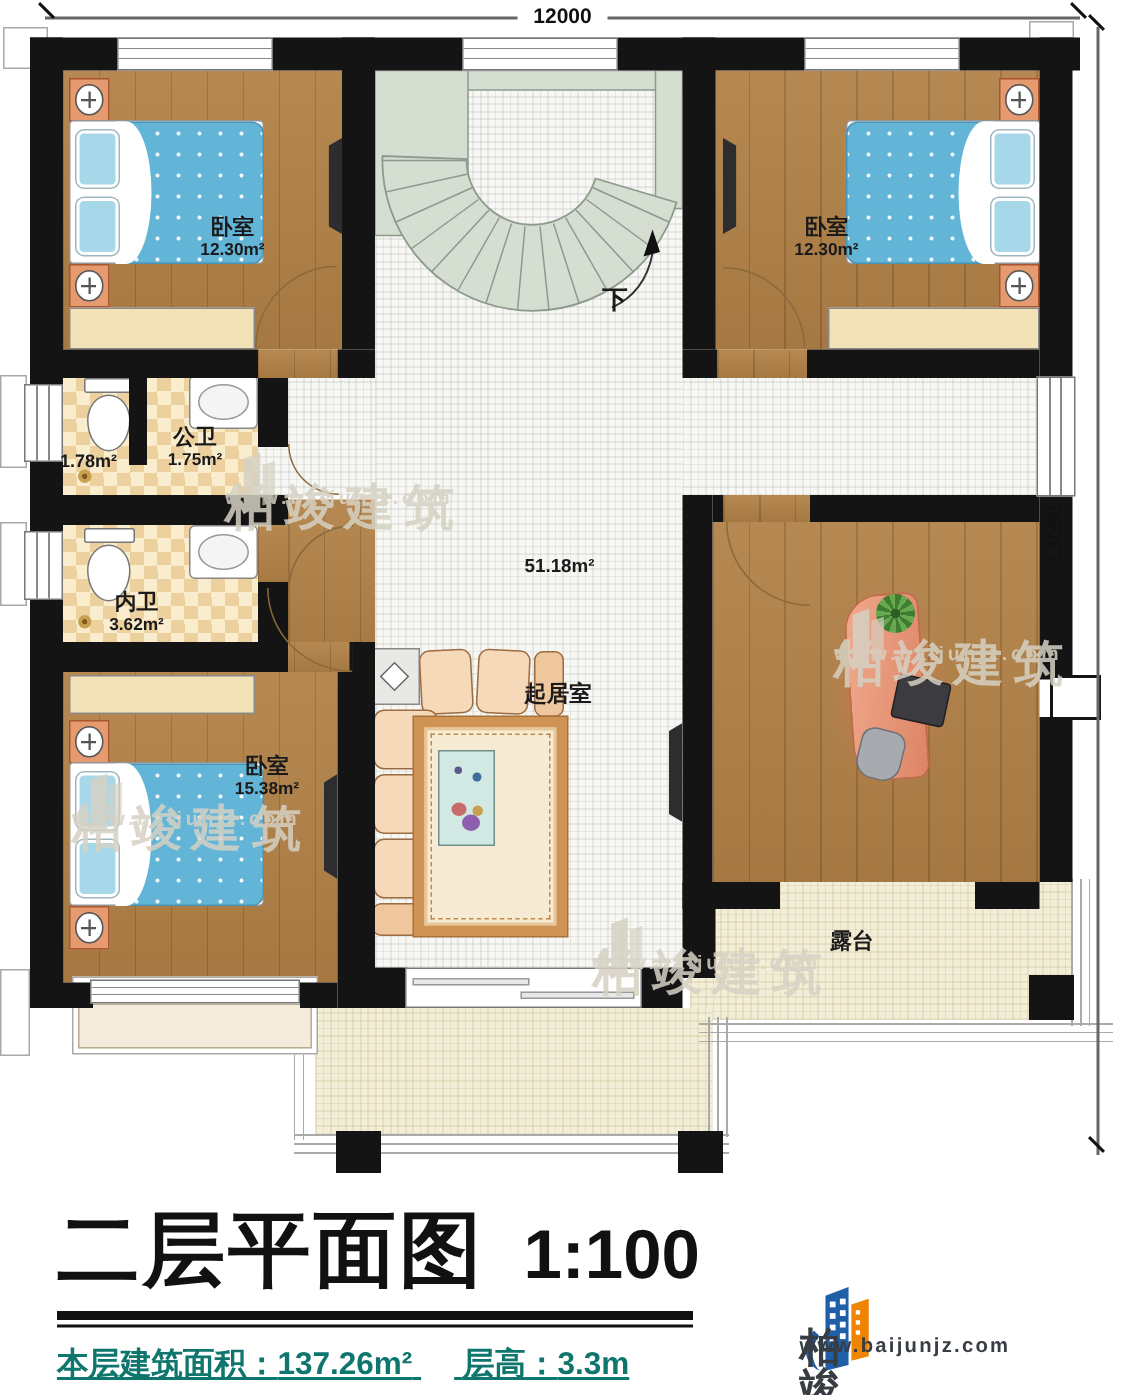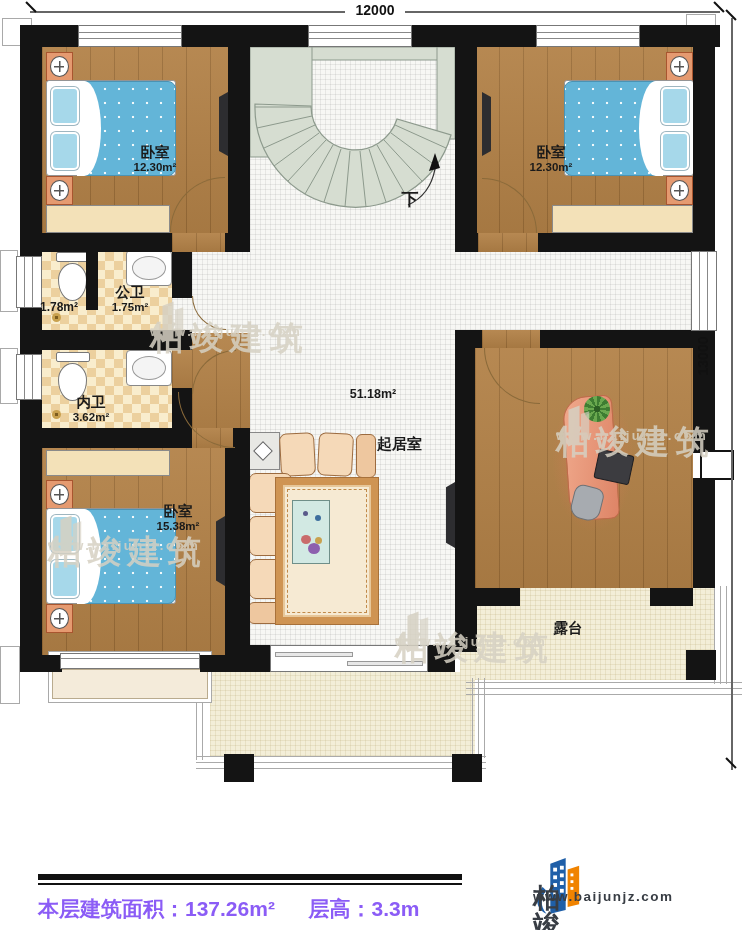--- a/index.html
+++ b/index.html
@@ -83,21 +83,21 @@
   
   .wm{position:absolute;display:flex;align-items:center;gap:7px;color:#d6d1c3;opacity:.85;pointer-events:none;white-space:nowrap;}
   .wm-brand{font-size:33px;font-weight:bold;letter-spacing:7px;line-height:1;}
   .wm-url{font-size:13px;font-weight:bold;letter-spacing:2.5px;margin-top:3px;}
 
   
   #titleblock{position:absolute;left:0;top:800px;width:750px;height:130px;}
   #titleblock div{position:absolute;box-sizing:border-box;}
   .bigtitle{font-size:55px;font-weight:bold;color:#111;letter-spacing:2px;white-space:nowrap;line-height:1;}
   .bigscale{font-size:46px;font-weight:bold;color:#111;margin-left:26px;}
-  .infoline{font-size:21px;font-weight:bold;color:#8b5cf6;white-space:nowrap;}
+  .infoline{font-size:21px;font-weight:bold;color:#0f766e;white-space:nowrap;text-decoration:underline;}
   .logo-brand{font-size:27px;font-weight:bold;color:#383d44;letter-spacing:4px;line-height:1;}
   .logo-url{font-size:13.5px;font-weight:bold;color:#383d44;letter-spacing:1.5px;margin-top:4px;}
 </style>
 </head>
 <body>
 
 <div id="stage">
 <div id="plan">
 
   <div class="floor-wood" style="left:42px;top:47px;width:188px;height:186px;"></div>
@@ -357,34 +357,38 @@
         <span class="rarea">1.75m²</span>
   </div>
   <div class="rlabel" style="left:50px;top:394px;width:82px;">
     <span class="rname">内卫</span>
         <span class="rarea">3.62m²</span>
   </div>
   <div class="rlabel" style="left:128px;top:503px;width:100px;">
     <span class="rname">卧室</span>
         <span class="rarea">15.38m²</span>
   </div>
-  <div class="rlabel" style="left:323px;top:387px;width:100px;">
+  <div class="rlabel" style="left:323px;top:370px;width:100px;">
     <span class="rarea" style="font-size:12.5px;">51.18m²</span>
   </div>
-  <div class="rlabel" style="left:322px;top:435px;width:100px;text-align:right;">
+  <div class="rlabel" style="left:322px;top:454px;width:100px;">
     <span class="rname" style="font-size:15px;">起居室</span>
   </div>
   <div class="rlabel" style="left:518px;top:620px;width:100px;">
     <span class="rname">露台</span>
   </div>
   <div class="rlabel" style="left:394px;top:190px;width:32px;font-size:17px;">下</div>
 
 </div>
 
 <div id="titleblock">
+  <div style="left:38px;top:6px;display:flex;align-items:baseline;">
+    <span class="bigtitle">二层平面图</span>
+    <span class="bigscale">1:100</span>
+  </div>
   <div style="left:38px;top:74px;width:424px;height:6px;background:#111;"></div>
   <div style="left:38px;top:83px;width:424px;height:2px;background:#111;"></div>
   <div class="infoline" style="left:38px;top:95px;">
     <span>本层建筑面积：</span><span>137.26m²</span>
     <span style="display:inline-block;width:22px;"></span>
     <span>层高：</span><span>3.3m</span>
   </div>
   <div style="left:533px;top:54px;display:flex;align-items:center;gap:9px;">
     <svg width="50" height="62" viewBox="0 0 52 64">
       <path d="M10 34 C2 44 2 56 14 62 C7 54 8 44 14 38 Z" fill="#1f5fa8"></path>

